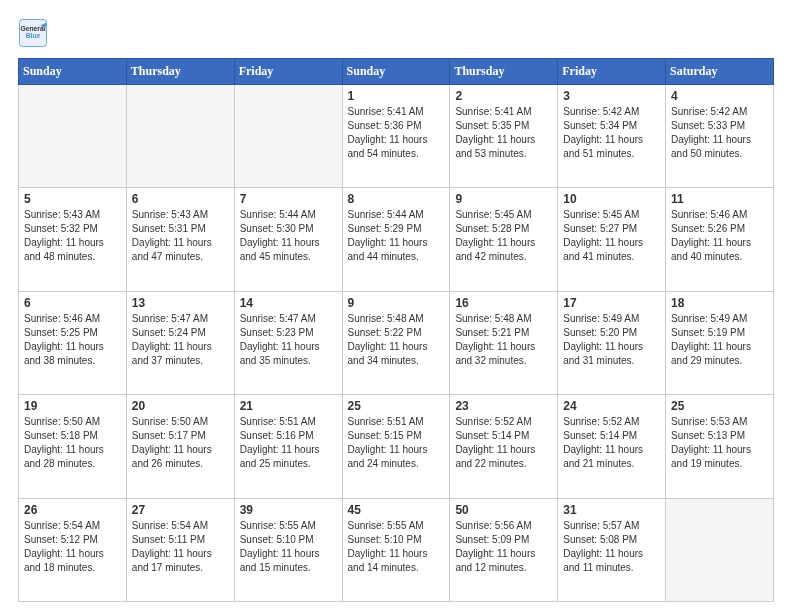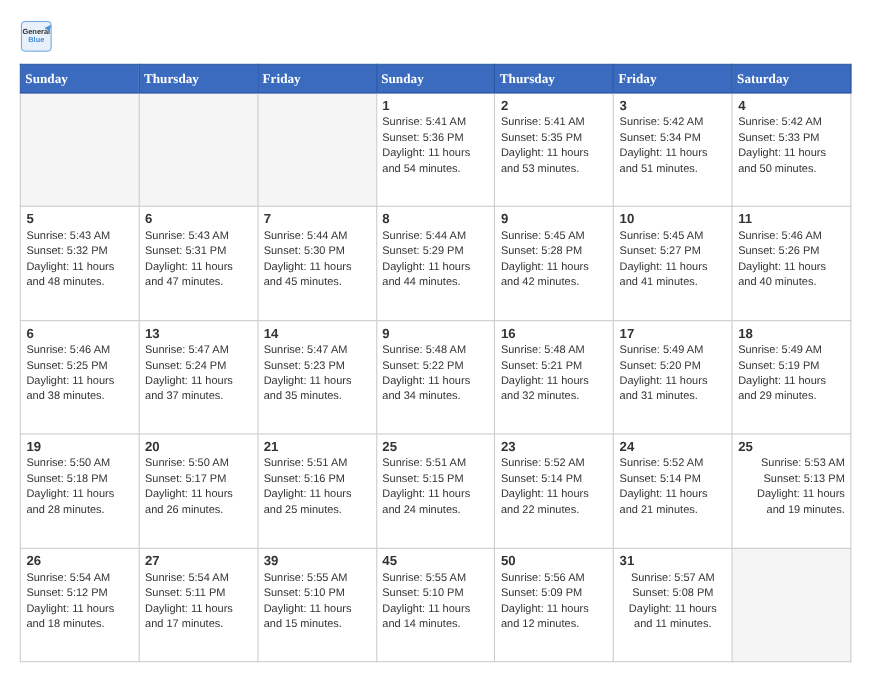--- a/index.html
+++ b/index.html
@@ -290,21 +290,21 @@
           </td>
           <td>
             <div class="day-num">24</div>
             <div class="day-info" style="white-space: pre-line;">Sunrise: 5:52 AM
 Sunset: 5:14 PM
 Daylight: 11 hours
 and 21 minutes.</div>
           </td>
           <td>
             <div class="day-num">25</div>
-            <div class="day-info" style="white-space: pre-line; text-align: right;">Sunrise: 5:53 AM
+            <div class="day-info" style="white-space: pre-line;">Sunrise: 5:53 AM
 Sunset: 5:13 PM
 Daylight: 11 hours
 and 19 minutes.</div>
           </td>
         </tr>
         <tr>
           <td>
             <div class="day-num">26</div>
             <div class="day-info" style="white-space: pre-line;">Sunrise: 5:54 AM
 Sunset: 5:12 PM
@@ -334,21 +334,21 @@
           </td>
           <td>
             <div class="day-num">50</div>
             <div class="day-info" style="white-space: pre-line;">Sunrise: 5:56 AM
 Sunset: 5:09 PM
 Daylight: 11 hours
 and 12 minutes.</div>
           </td>
           <td>
             <div class="day-num">31</div>
-            <div class="day-info" style="white-space: pre-line; text-align: center;">Sunrise: 5:57 AM
+            <div class="day-info" style="white-space: pre-line;">Sunrise: 5:57 AM
 Sunset: 5:08 PM
 Daylight: 11 hours
 and 11 minutes.</div>
           </td>
           <td class="empty"></td>
         </tr>
       </tbody>
   </table>
 </div>
 

